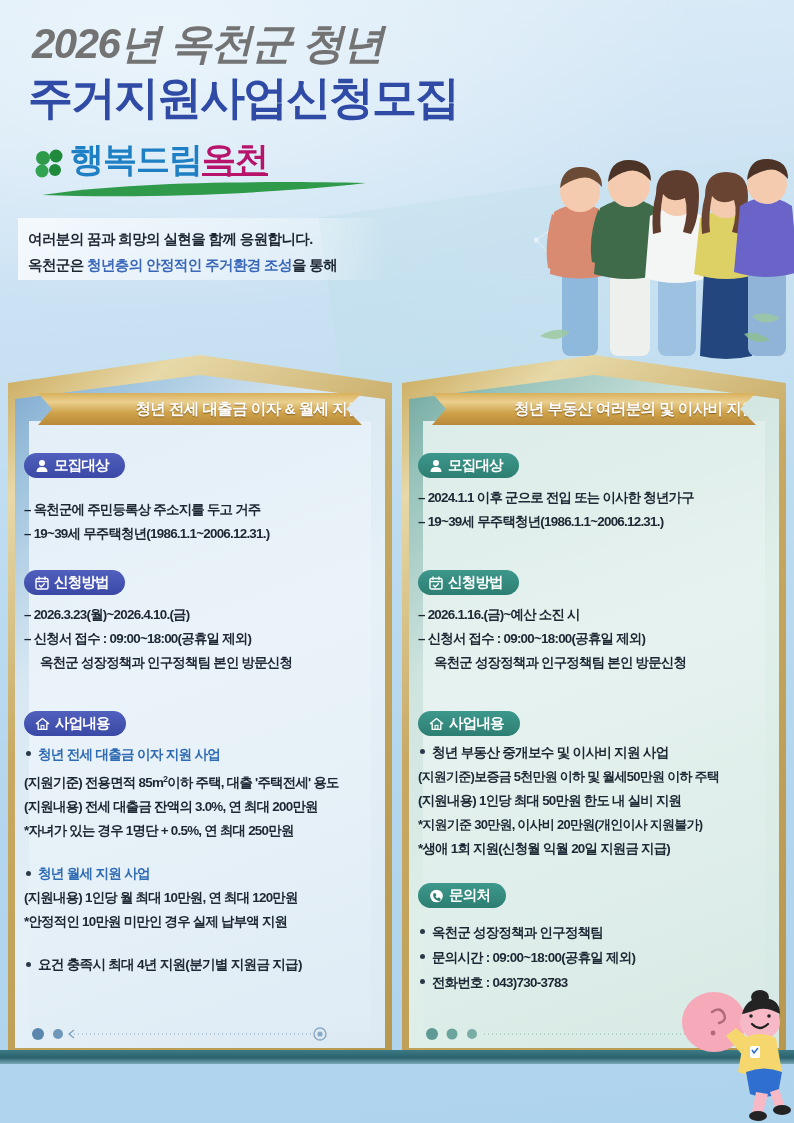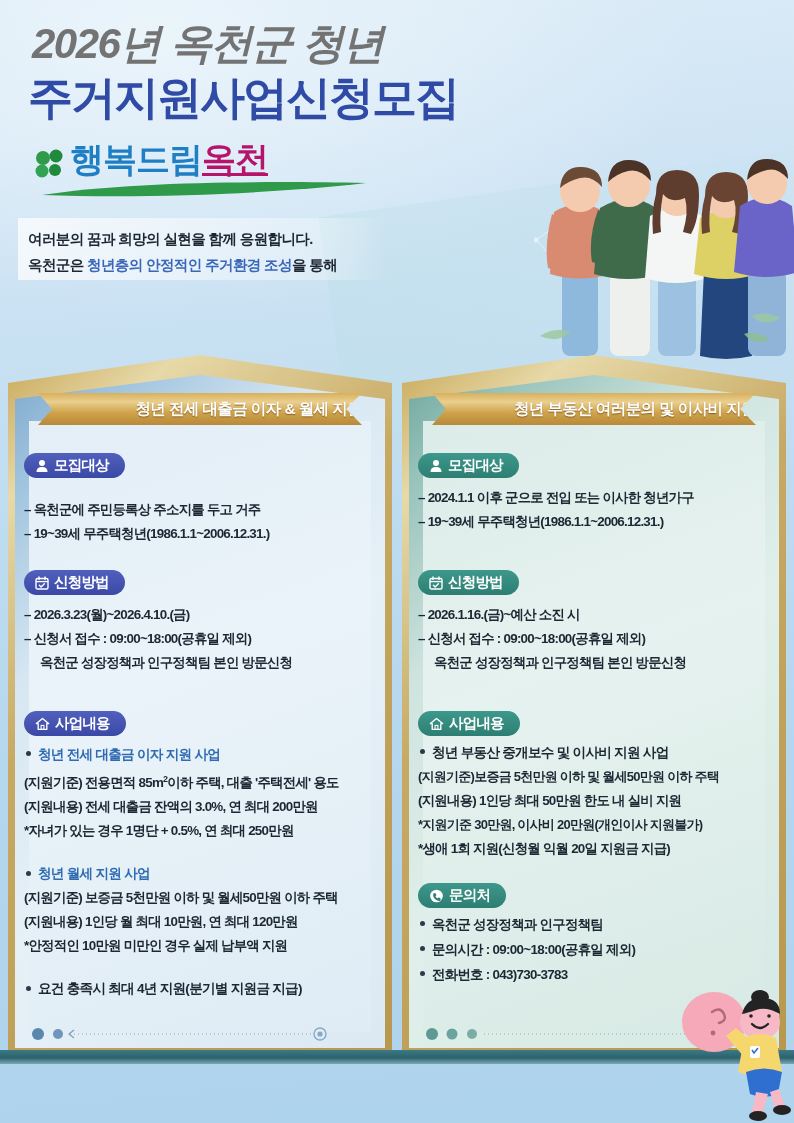--- a/index.html
+++ b/index.html
@@ -283,21 +283,20 @@
     <div class="bullet-head" style="margin-top:6px;">
       <span class="dot"></span><span>청년 전세 대출금 이자 지원 사업</span>
     </div>
     <div class="line">(지원기준) 전용면적 85m<sup class="sq">2</sup>이하 주택, 대출 '주택전세' 용도</div>
     <div class="line">(지원내용) 전세 대출금 잔액의 3.0%, 연 최대 200만원</div>
     <div class="line">*자녀가 있는 경우 1명단 + 0.5%, 연 최대 250만원</div>
 
     <div class="bullet-head" style="margin-top:18px;">
       <span class="dot"></span><span>청년 월세 지원 사업</span>
     </div>
-    <div class="line">(지원기준) 보증금 5천만원 이하 및 월세50만원 이하 주택</div>
     <div class="line">(지원내용) 1인당 월 최대 10만원, 연 최대 120만원</div>
     <div class="line">*안정적인 10만원 미만인 경우 실제 납부액 지원</div>
 
     <div class="bullet-head dark" style="margin-top:18px;">
       <span class="dot"></span><span>요건 충족시 최대 4년 지원(분기별 지원금 지급)</span>
     </div>
   </div>
 
   <svg class="dots-deco" viewBox="0 0 300 14">
     <circle cx="8" cy="7" r="6" fill="#5b86ad"></circle>
@@ -364,21 +363,21 @@
   </div>
 
   <div class="sec" style="top:528px;">
     <div class="badge badge-right">
       <svg width="15" height="14" viewBox="0 0 15 14">
         <circle cx="7.5" cy="7" r="6.3" fill="#fff"></circle>
         <path d="M4.4 4.4 q1.6 -1 2.4 .4 l.5 1 q.2 .5 -.3 .9 l-.5 .4 q-.2 .2 0 .5 q.7 1 1.7 1.6 q.3 .2 .5 0 l.4 -.5 q.4 -.5 .9 -.2 l1 .6 q1.3 .8 .3 2.3 q-.9 1 -2.9 .2 q-2 -.9 -3.4 -2.7 q-1.4 -1.8 -.6 -4.5 Z" fill="#2d7e72"></path>
       </svg>
       <span>문의처</span>
     </div>
-    <div class="contact-line" style="margin-top:4px;">
+    <div class="contact-line" style="margin-top:12px;">
       <span class="dot"></span><span>옥천군 성장정책과 인구정책팀</span>
     </div>
     <div class="contact-line">
       <span class="dot"></span><span>문의시간 : 09:00~18:00(공휴일 제외)</span>
     </div>
     <div class="contact-line">
       <span class="dot"></span><span>전화번호 : 043)730-3783</span>
     </div>
   </div>
 

